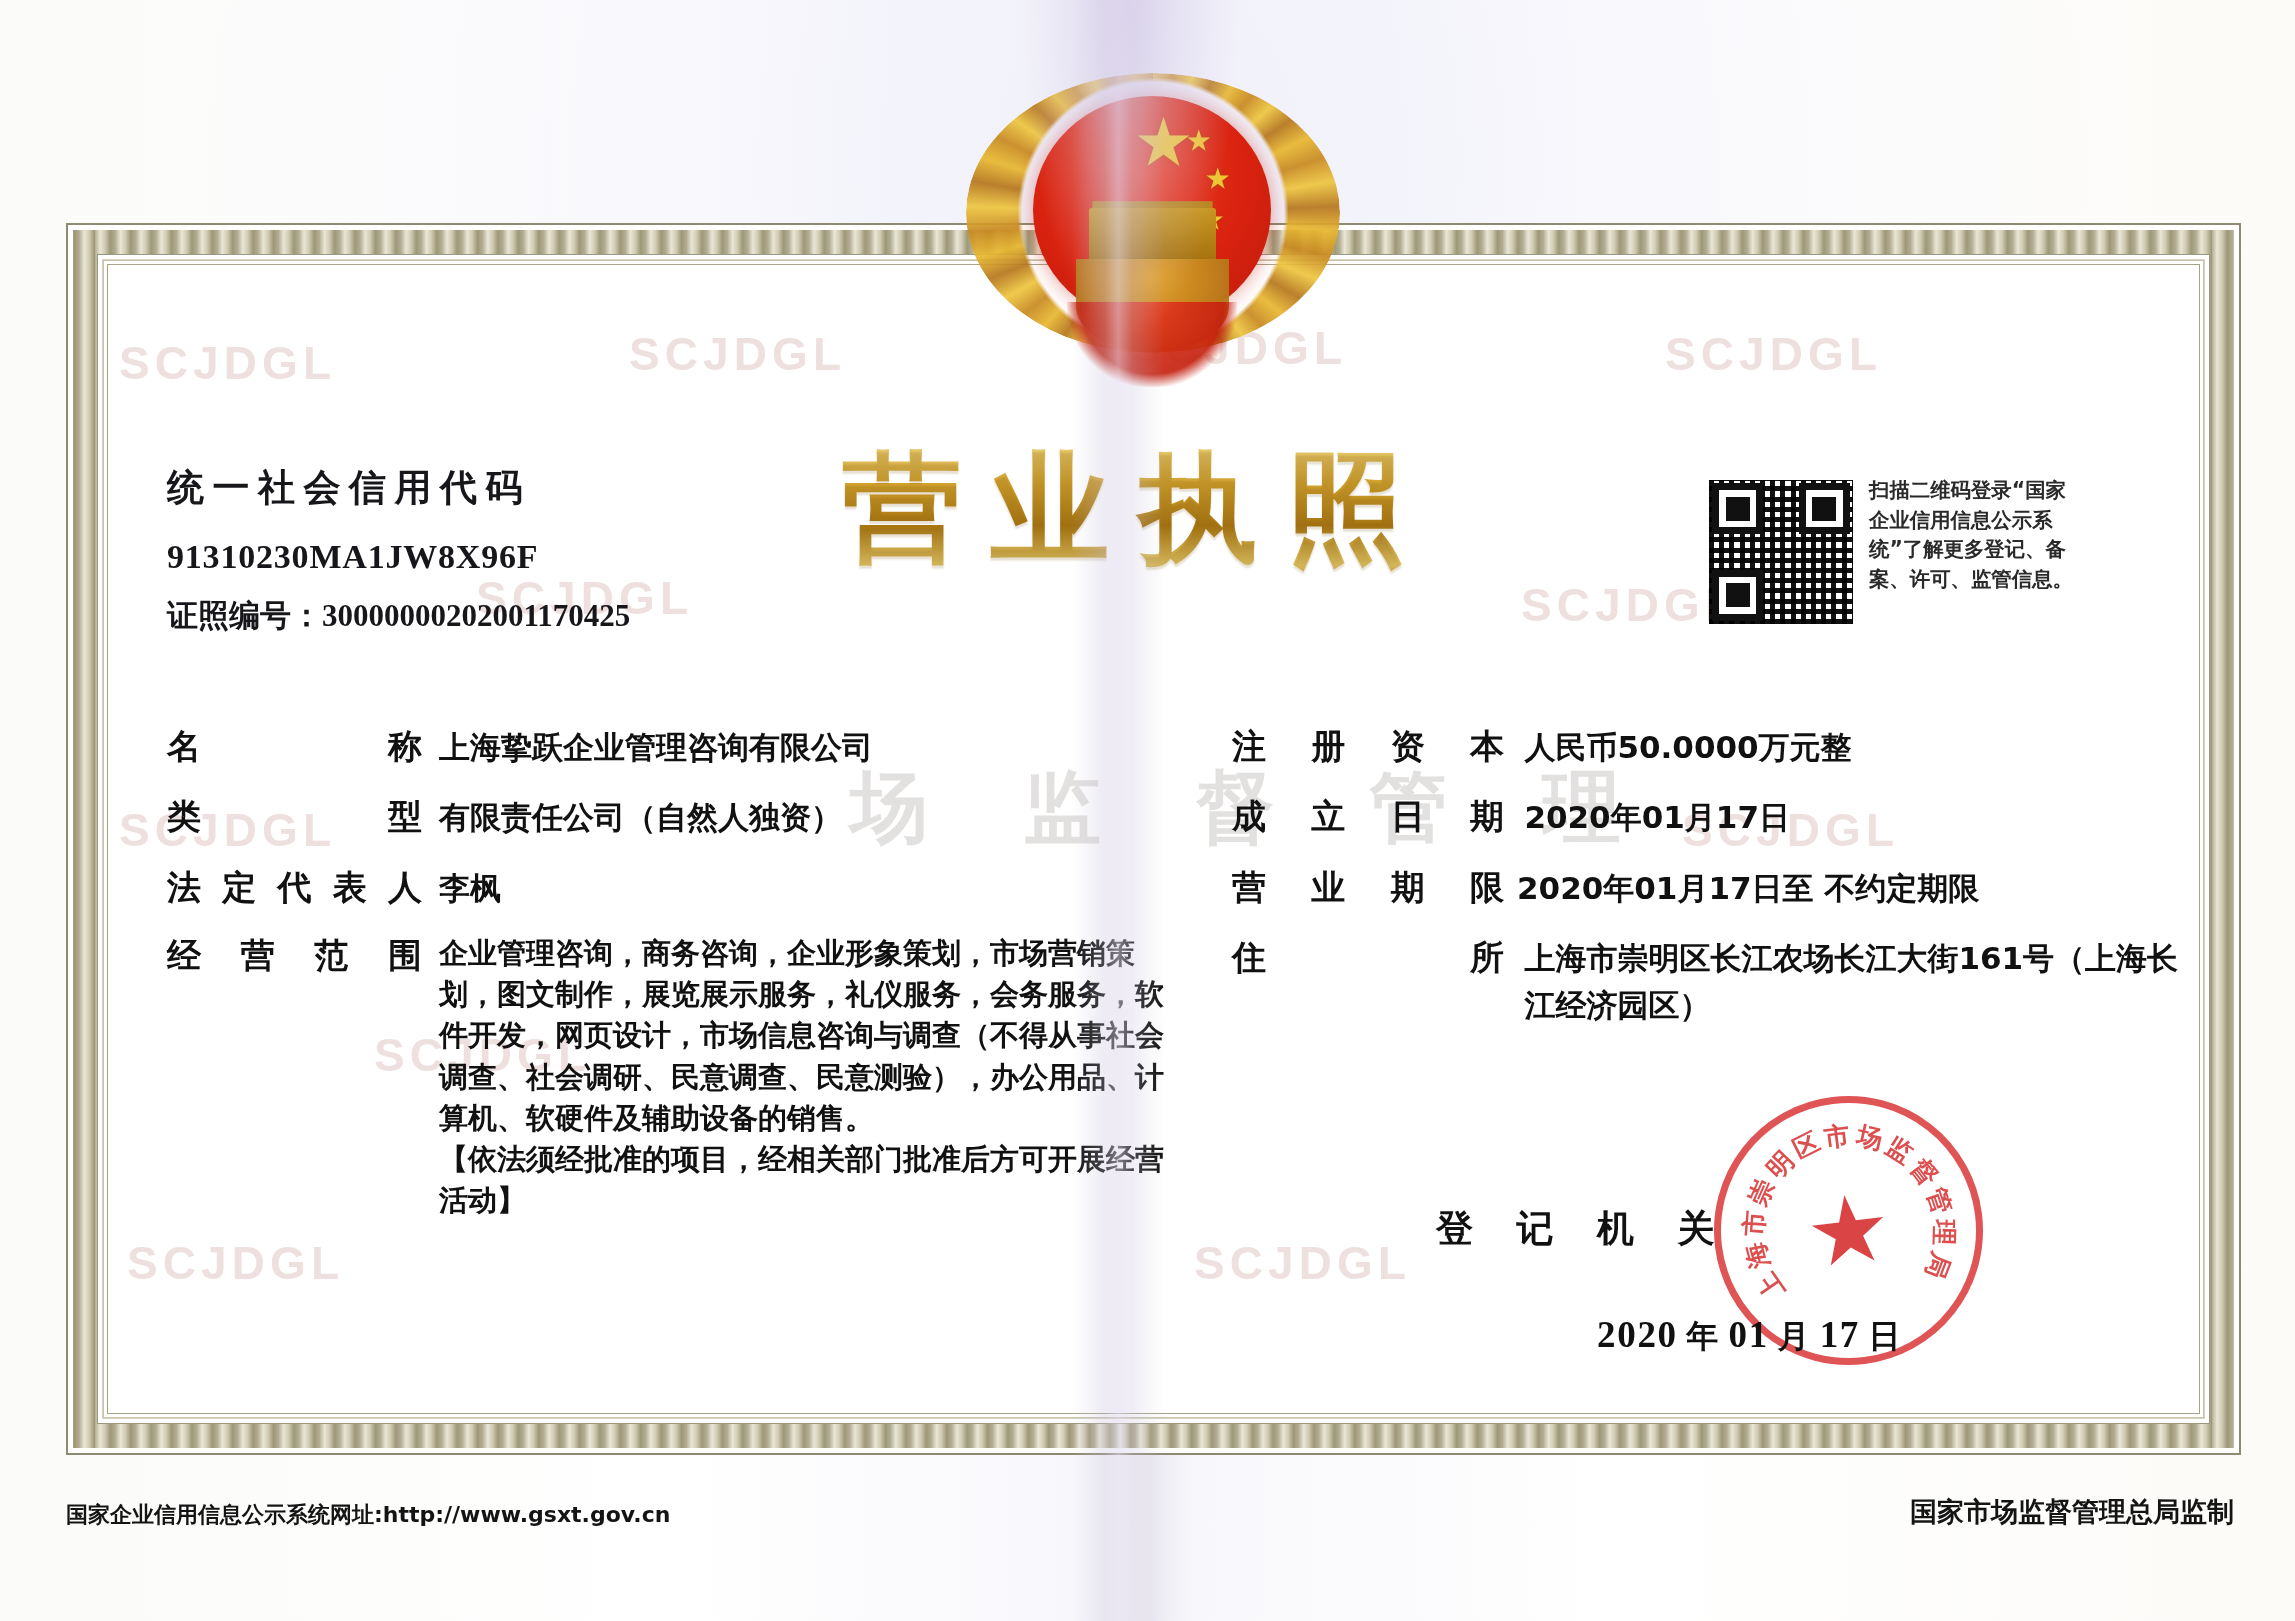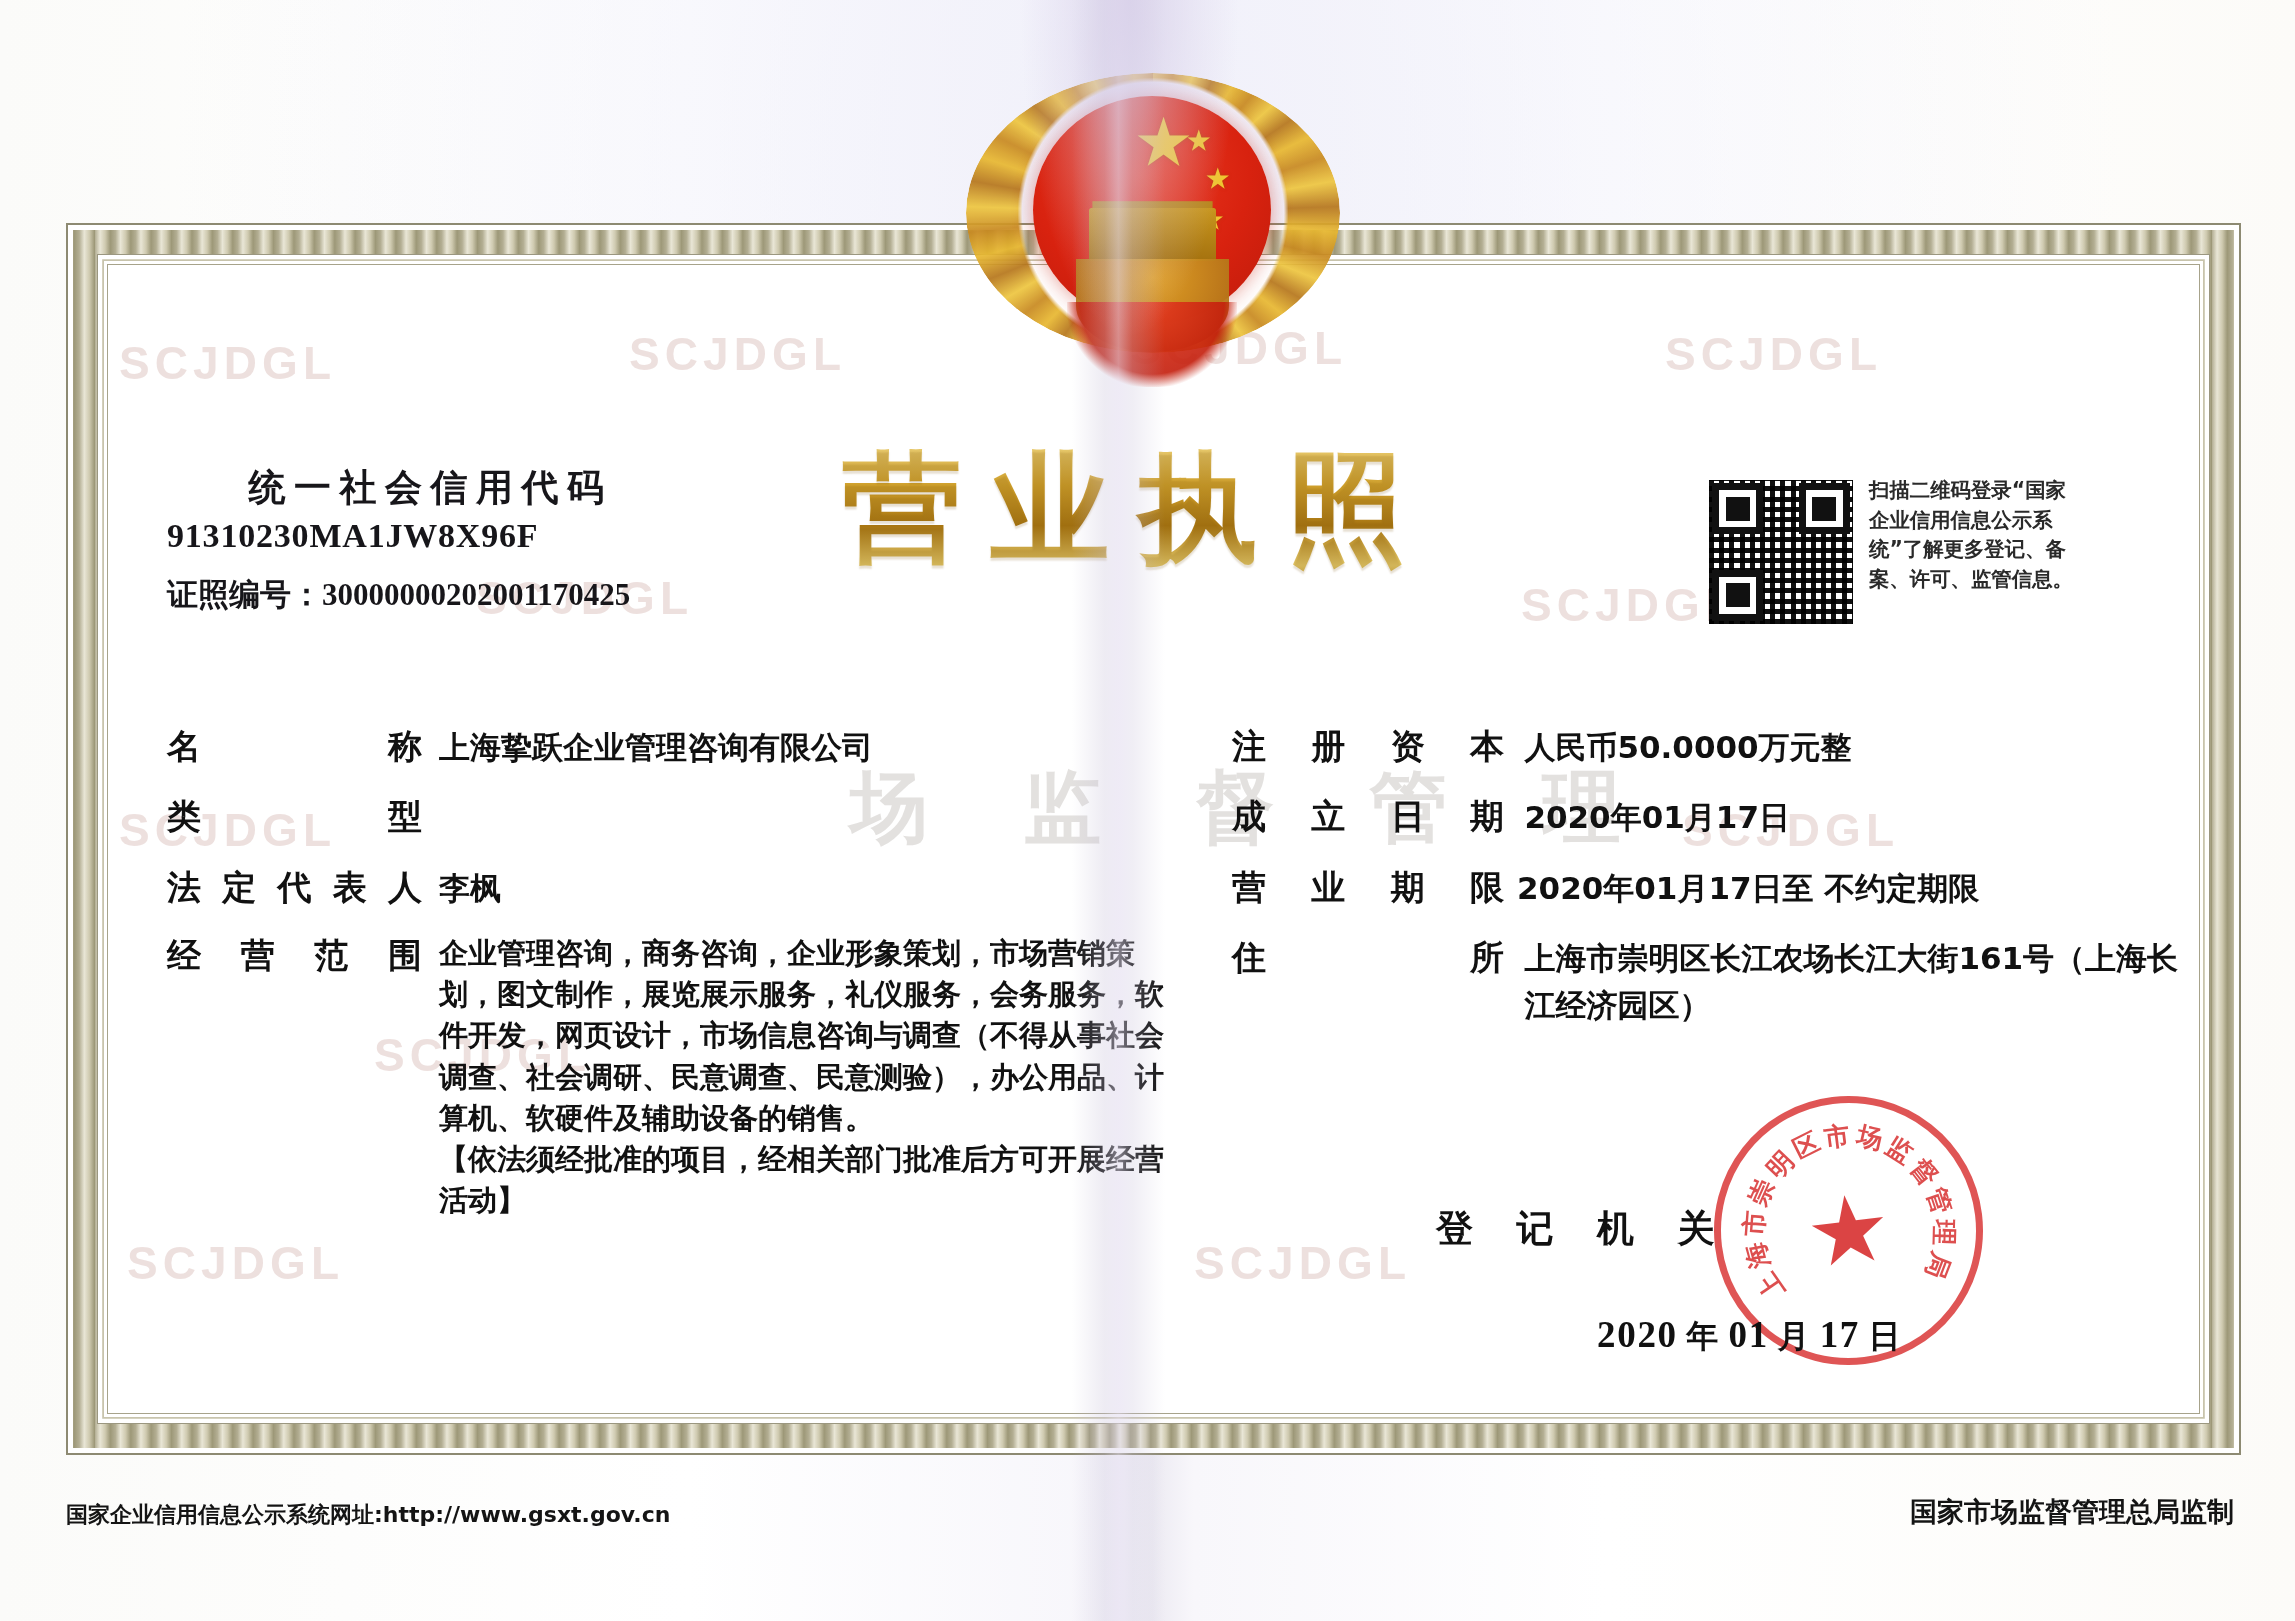--- a/index.html
+++ b/index.html
@@ -198,23 +198,22 @@
     position: absolute;
     left: 167px;
     top: 463px;
     width: 527px;
     color: #17161a;
   }
   .code-label {
     font-size: 37px;
     letter-spacing: 8.5px;
     font-weight: 600;
-    margin-bottom: 4px;
+    margin-bottom: 25px;
     font-family: Liberation Serif, serif;
-    text-align: center;
   }
   .code-value {
     font-size: 34px;
     letter-spacing: 0.8px;
     margin-bottom: 18.7px;
     font-family: "Liberation Serif", serif;
     font-weight: 600;
   }
   .cert-no {
     font-size: 31px;
@@ -435,20 +434,21 @@
     <span>称</span>
   </div>
   <div class="f-value" style="margin-left:17px;">上海挚跃企业管理咨询有限公司</div>
 </div>
 
 <div class="field" style="left:167px; top:794px; width:867px;">
   <div class="f-label lbl-w-4">
     <span>类</span>
     <span>型</span>
   </div>
+  <div class="f-value" style="margin-left:17px;">有限责任公司（自然人独资）</div>
 </div>
 
 <div class="field" style="left:167px; top:865px; width:867px;">
   <div class="f-label lbl-w-5">
     <span>法</span>
     <span>定</span>
     <span>代</span>
     <span>表</span>
     <span>人</span>
   </div>

